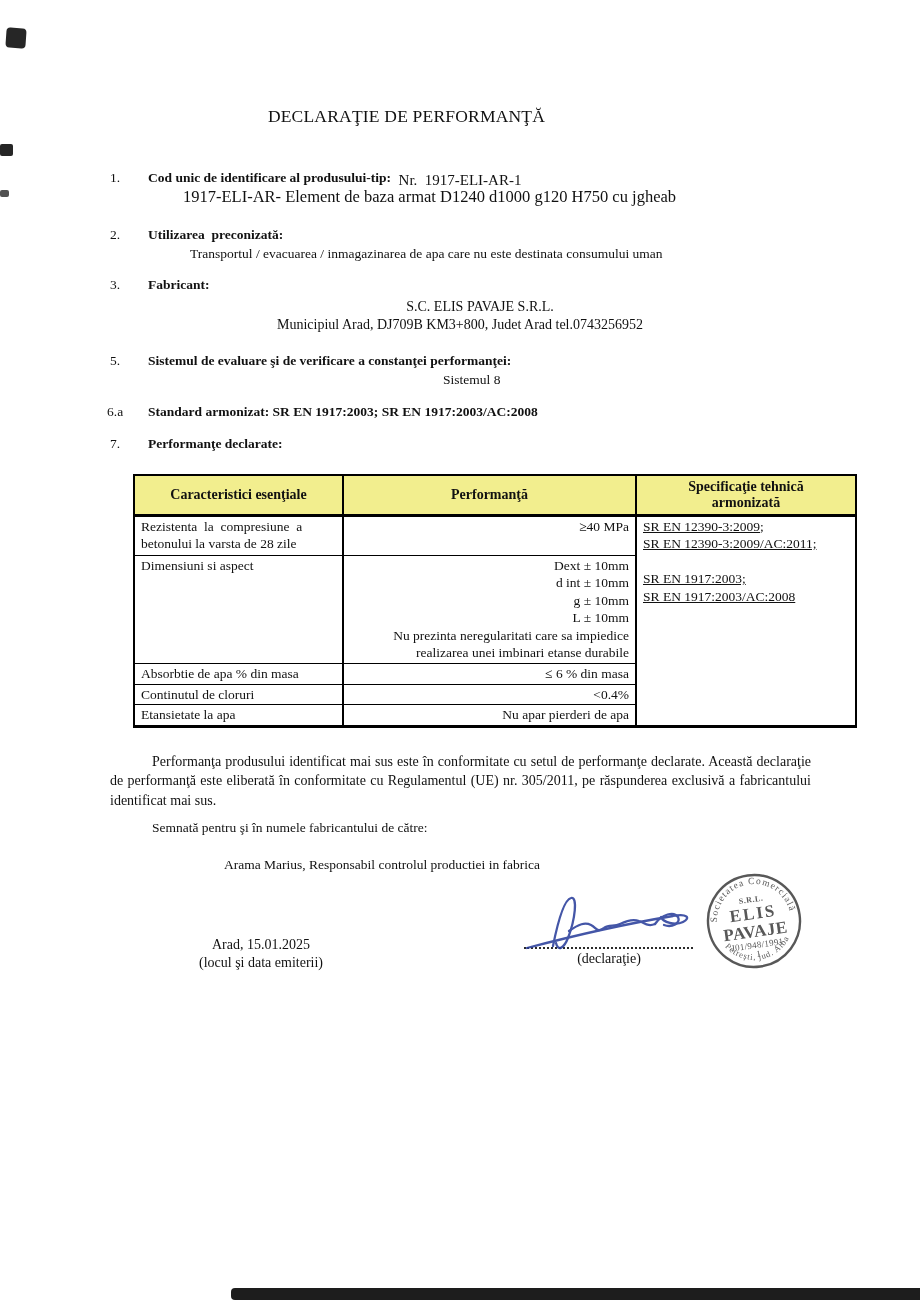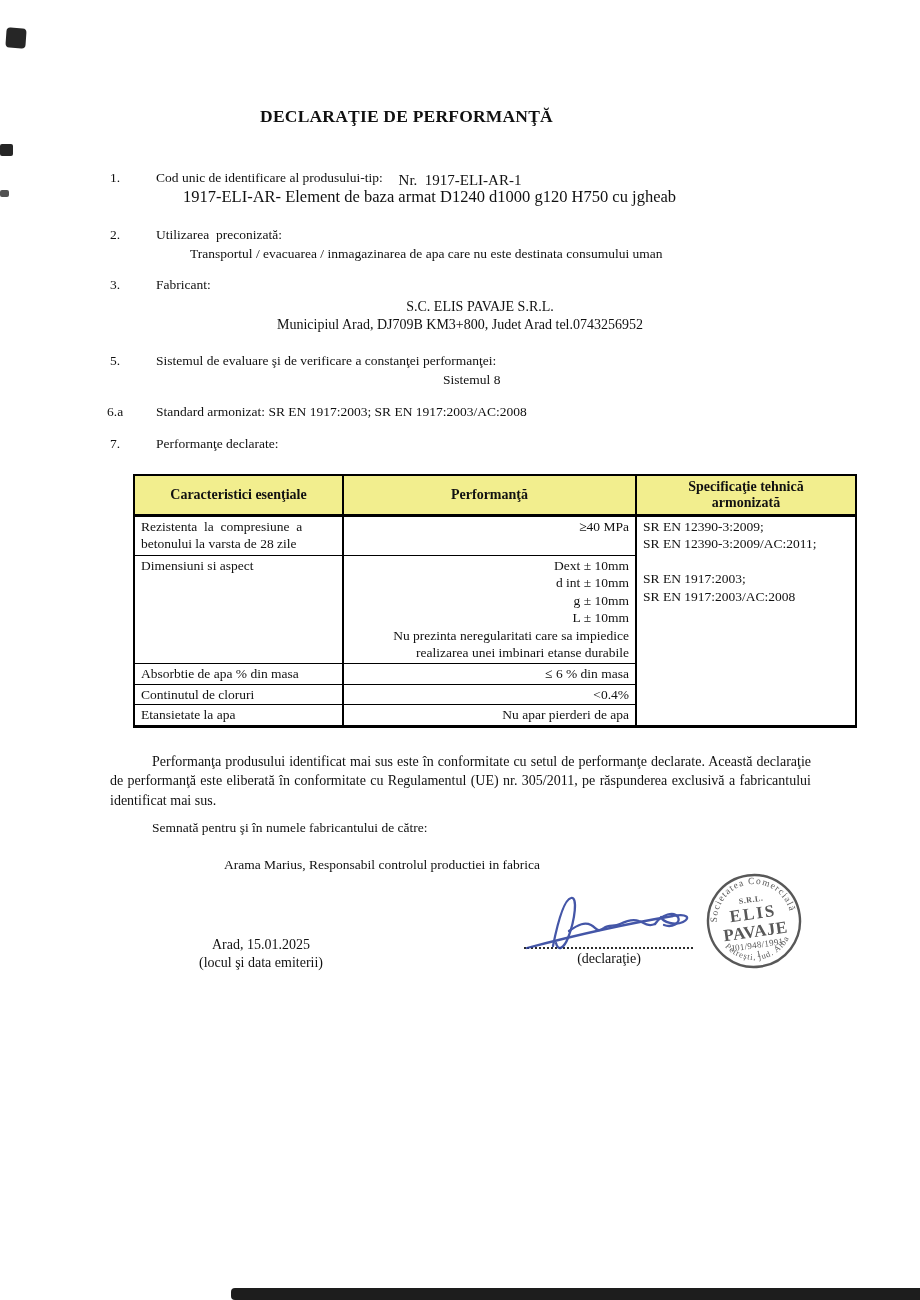--- a/index.html
+++ b/index.html
@@ -9,47 +9,47 @@
     font-family:"Liberation Serif","DejaVu Serif",serif;
   }
   
   .art{position:absolute;background:#262626;}
   .art-tl{left:6px;top:28px;width:20px;height:20px;border-radius:4px;transform:rotate(4deg);}
   .art-l1{left:0;top:144px;width:13px;height:12px;border-radius:2px;}
   .art-l2{left:0;top:190px;width:9px;height:7px;border-radius:2px;opacity:.8;}
   .art-bottom{left:231px;top:1288px;width:689px;height:12px;border-radius:4px 0 0 4px;background:#1d1d1d;}
   
   .title{position:absolute;top:106px;left:0;width:813px;text-align:center;
-         font-size:17.5px;font-weight:bold;letter-spacing:.2px;}
+         font-size:17.5px;font-weight:normal;letter-spacing:.2px;}
   .doc-nr{position:absolute;top:128px;left:0;width:920px;text-align:center;
           font-size:15px;white-space:pre-wrap;margin-top:44px;}
   
   .item{position:absolute;left:0;width:920px;height:18px;font-size:13.5px;line-height:16px;}
   .inum{position:absolute;left:110px;}
-  .ilab{position:absolute;left:156px;white-space:pre-wrap;}
+  .ilab{position:absolute;left:148px;white-space:pre-wrap;font-weight:bold;}
   .val{position:absolute;font-size:13.5px;line-height:16px;}
   .val-product{top:189px;left:183px;font-size:16.5px;}
   .val-use{top:246px;left:190px;}
   .val-center{left:0;width:920px;text-align:center;font-size:14px;}
   .val-company{top:299px;left:20px;}
   .val-address{top:317px;left:0;}
   .val-system{top:372px;left:443px;}
   
   .perf-table{position:absolute;top:474px;left:133px;width:722px;
               border-collapse:collapse;table-layout:fixed;font-size:13.5px;
               border:2px solid #000;border-bottom-width:3px;}
   .perf-table th{background:#f2ee8e;border:2px solid #000;border-bottom:3px solid #000;
                  font-weight:bold;font-size:14px;line-height:16px;padding:2px 4px;
                  text-align:center;vertical-align:middle;}
   .perf-table td{border:1px solid #000;border-left:2px solid #000;border-right:2px solid #000;
                  padding:1px 6px;line-height:17.5px;vertical-align:top;}
   .pre{white-space:pre-line;}
   .prew{white-space:pre-wrap;}
   .c-perf{text-align:right;}
-  .c-spec{line-height:19px;padding-top:3px;padding-left:8px;}
+  .c-spec{line-height:19px;padding-top:3px;padding-left:8px;text-decoration:underline;}
   
   .closing-par{position:absolute;top:752px;left:110px;width:701px;
                font-size:14px;line-height:19.3px;text-align:justify;text-indent:42px;}
   .semnata{position:absolute;top:820px;left:152px;font-size:13.5px;font-family:Liberation Serif, serif;}
   .signer{position:absolute;top:857px;left:0;width:764px;text-align:center;font-size:13.5px;}
   .place-date{position:absolute;top:936px;left:140px;width:242px;text-align:center;
               font-size:14px;line-height:18px;}
   .sig-svg{position:absolute;left:505px;top:886px;}
   .dotline{position:absolute;left:524px;top:930px;width:169px;height:17px;
            border-bottom:2px dotted #2a2a2a;}

